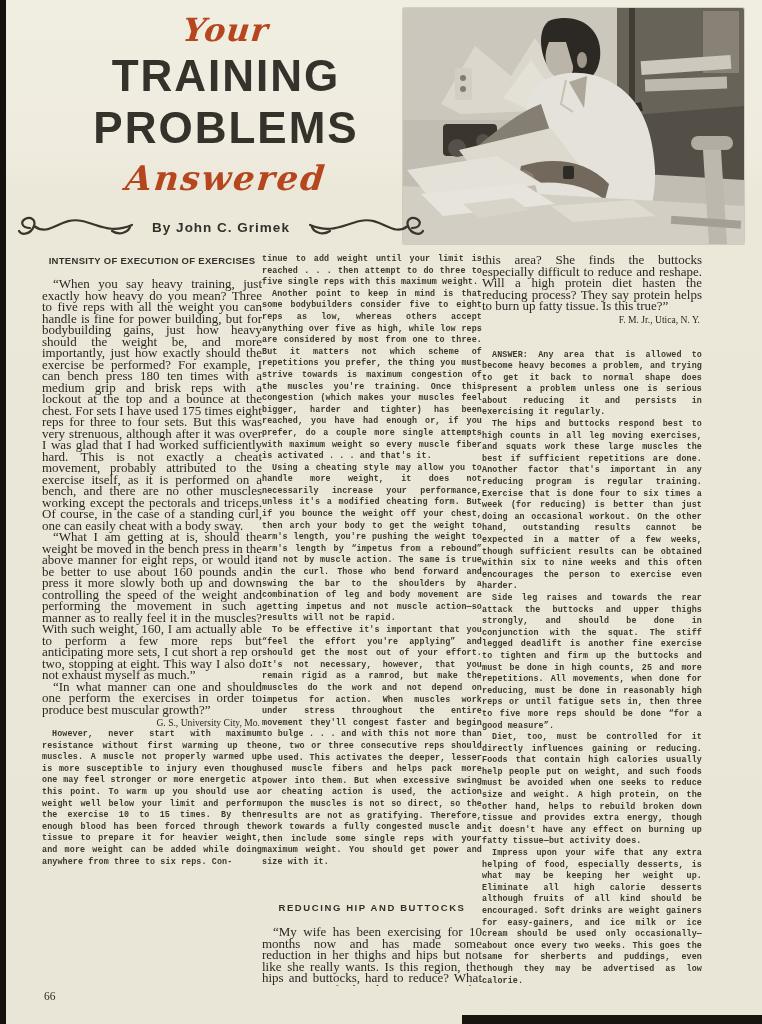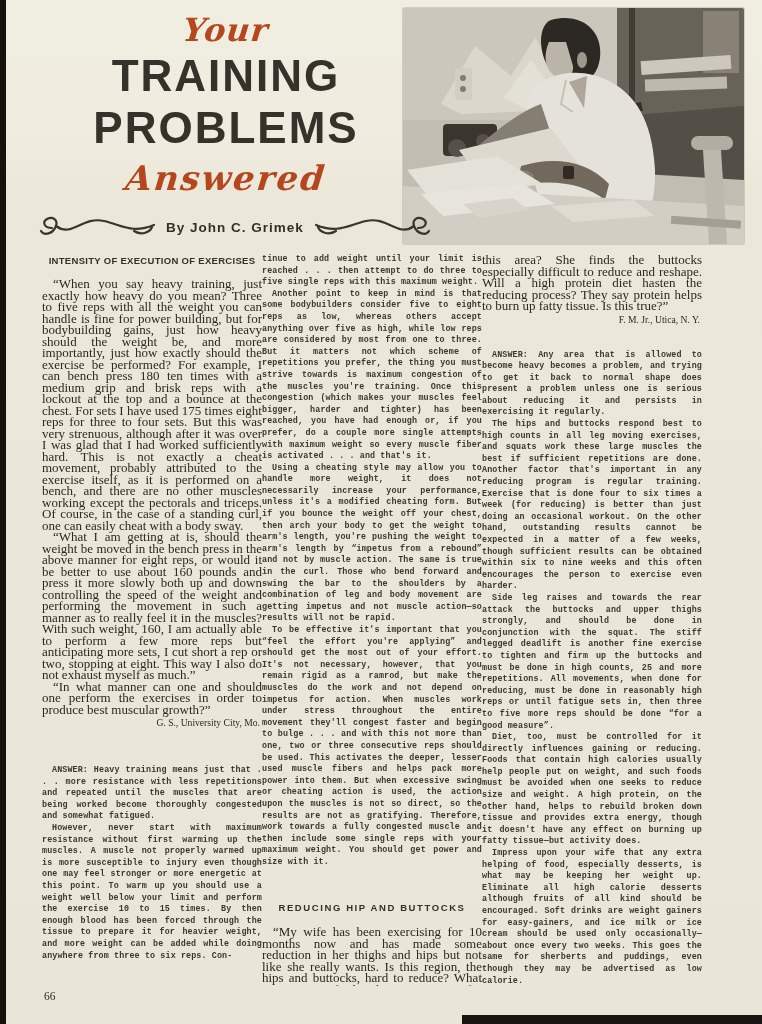--- a/index.html
+++ b/index.html
@@ -20,21 +20,21 @@
   .title-line{font-family:"Liberation Sans",sans-serif;font-weight:700;font-size:44px;
     line-height:52px;letter-spacing:2px;color:#35312b;}
 
   
   .photo{position:absolute;left:403px;top:8px;width:341px;height:236px;overflow:hidden;
     border-radius:2px;box-shadow:0 0 0 1px rgba(120,115,100,.25);}
   .photo svg{display:block;}
 
   
   .byline-row{position:absolute;left:38px;top:212px;width:366px;display:flex;
-    align-items:center;gap:10px;}
+    align-items:center;justify-content:center;gap:18px;}
   .byline-text{font-family:"Liberation Sans",sans-serif;font-weight:700;font-size:13.5px;
     letter-spacing:1px;color:#33302a;white-space:nowrap;}
   .flourish{flex:0 0 auto;}
   .flourish.flip{transform:scaleX(-1);}
 
   
   .columns{position:absolute;left:42px;top:254px;width:690px;height:732px;
     display:flex;gap:0;overflow:hidden;}
   .col{width:220px;flex:0 0 220px;}
   .sec-head{font-family:"Liberation Sans",sans-serif;font-weight:700;font-size:9.5px;
@@ -142,21 +142,20 @@
   </div>
 
   <main class="columns">
 
     <section class="col">
       <h2 class="sec-head">INTENSITY OF EXECUTION OF EXERCISES</h2>
       <p class="q indent">“When you say heavy training, just exactly how heavy do you mean? Three to five reps with all the weight you can handle is fine for power building, but for bodybuilding gains, just how heavy should the weight be, and more importantly, just how exactly should the exercise be performed? For example, I can bench press 180 ten times with a medium grip and brisk reps with a lockout at the top and a bounce at the chest. For sets I have used 175 times eight reps for three to four sets. But this was very strenuous, although after it was over I was glad that I had worked sufficiently hard. This is not exactly a cheat movement, probably attributed to the exercise itself, as it is performed on a bench, and there are no other muscles working except the pectorals and triceps. Of course, in the case of a standing curl, one can easily cheat with a body sway.</p>
       <p class="q indent">“What I am getting at is, should the weight be moved in the bench press in the above manner for eight reps, or would it be better to use about 160 pounds and press it more slowly both up and down controlling the speed of the weight and performing the movement in such a manner as to really feel it in the muscles? With such weight, 160, I am actually able to perform a few more reps but anticipating more sets, I cut short a rep or two, stopping at eight. This way I also do not exhaust myself as much.”</p>
       <p class="q indent">“In what manner can one and should one perform the exercises in order to produce best muscular growth?”</p>
       <p class="sig">G. S., University City, Mo.</p>
-      <p class="a indent gap-answer">ANSWER: Heavy training means just that . . . more resistance with less repetitions and repeated until the muscles that are being worked become thoroughly congested and somewhat fatigued.</p>
       <p class="a indent">However, never start with maximum resistance without first warming up the muscles. A muscle not properly warmed up is more susceptible to injury even though one may feel stronger or more energetic at this point. To warm up you should use a weight well below your limit and perform the exercise 10 to 15 times. By then enough blood has been forced through the tissue to prepare it for heavier weight, and more weight can be added while doing anywhere from three to six reps. Con-</p>
     </section>
 
     <section class="col">
       <p class="a">tinue to add weight until your limit is reached . . . then attempt to do three to five single reps with this maximum weight.</p>
       <p class="a indent">Another point to keep in mind is that some bodybuilders consider five to eight reps as low, whereas others accept anything over five as high, while low reps are considered by most from one to three. But it matters not which scheme of repetitions you prefer, the thing you must strive towards is maximum congestion of the muscles you're training. Once this congestion (which makes your muscles feel bigger, harder and tighter) has been reached, you have had enough or, if you prefer, do a couple more single attempts with maximum weight so every muscle fiber is activated . . . and that's it.</p>
       <p class="a indent">Using a cheating style may allow you to handle more weight, it does not necessarily increase your performance, unless it's a modified cheating form. But if you bounce the weight off your chest, then arch your body to get the weight to arm's length, you're pushing the weight to arm's length by “impetus from a rebound” and not by muscle action. The same is true in the curl. Those who bend forward and swing the bar to the shoulders by a combination of leg and body movement are getting impetus and not muscle action—so results will not be rapid.</p>
       <p class="a indent">To be effective it's important that you “feel the effort you're applying” and should get the most out of your effort. It's not necessary, however, that you remain rigid as a ramrod, but make the muscles do the work and not depend on impetus for action. When muscles work under stress throughout the entire movement they'll congest faster and begin to bulge . . . and with this not more than one, two or three consecutive reps should be used. This activates the deeper, lesser used muscle fibers and helps pack more power into them. But when excessive swing or cheating action is used, the action upon the muscles is not so direct, so the results are not as gratifying. Therefore, work towards a fully congested muscle and then include some single reps with your maximum weight. You should get power and size with it.</p>
       <h2 class="sec-head reducing">REDUCING HIP AND BUTTOCKS</h2>
       <p class="q indent">“My wife has been exercising for 10 months now and has made some reduction in her thighs and hips but not like she really wants. Is this region, the hips and buttocks, hard to reduce? What are some of the best exercises for reducing</p>

